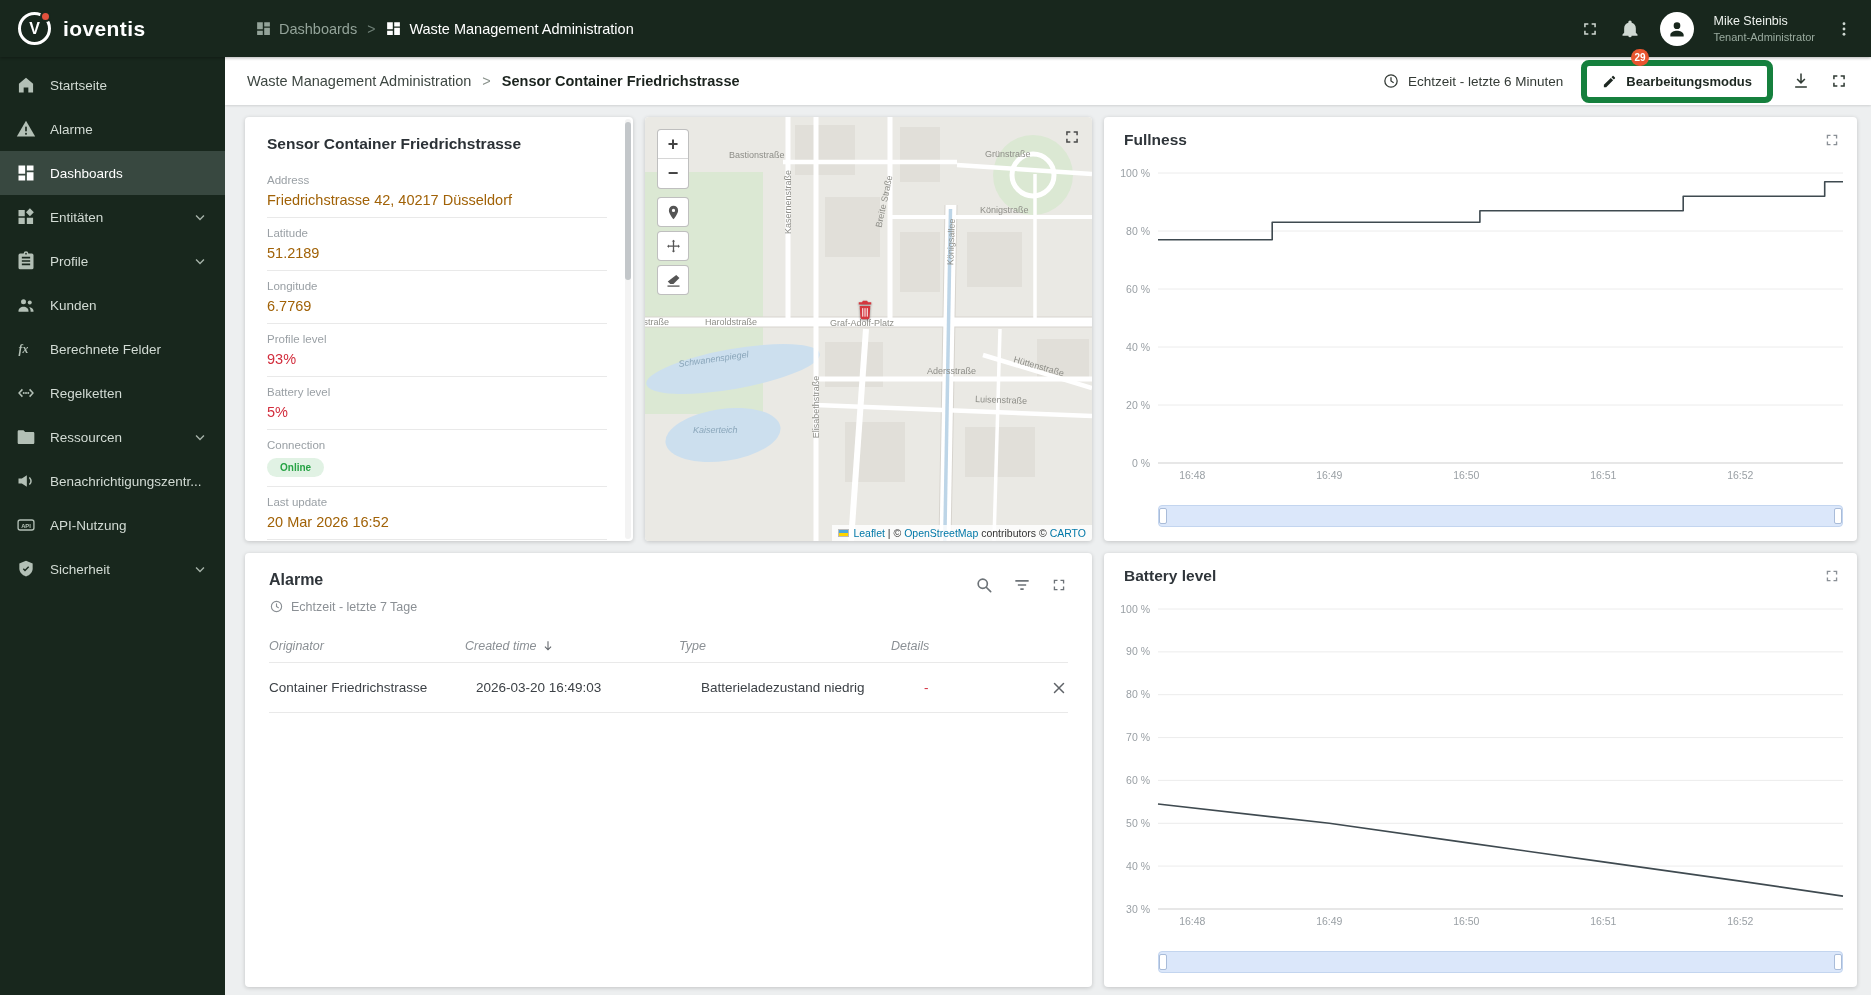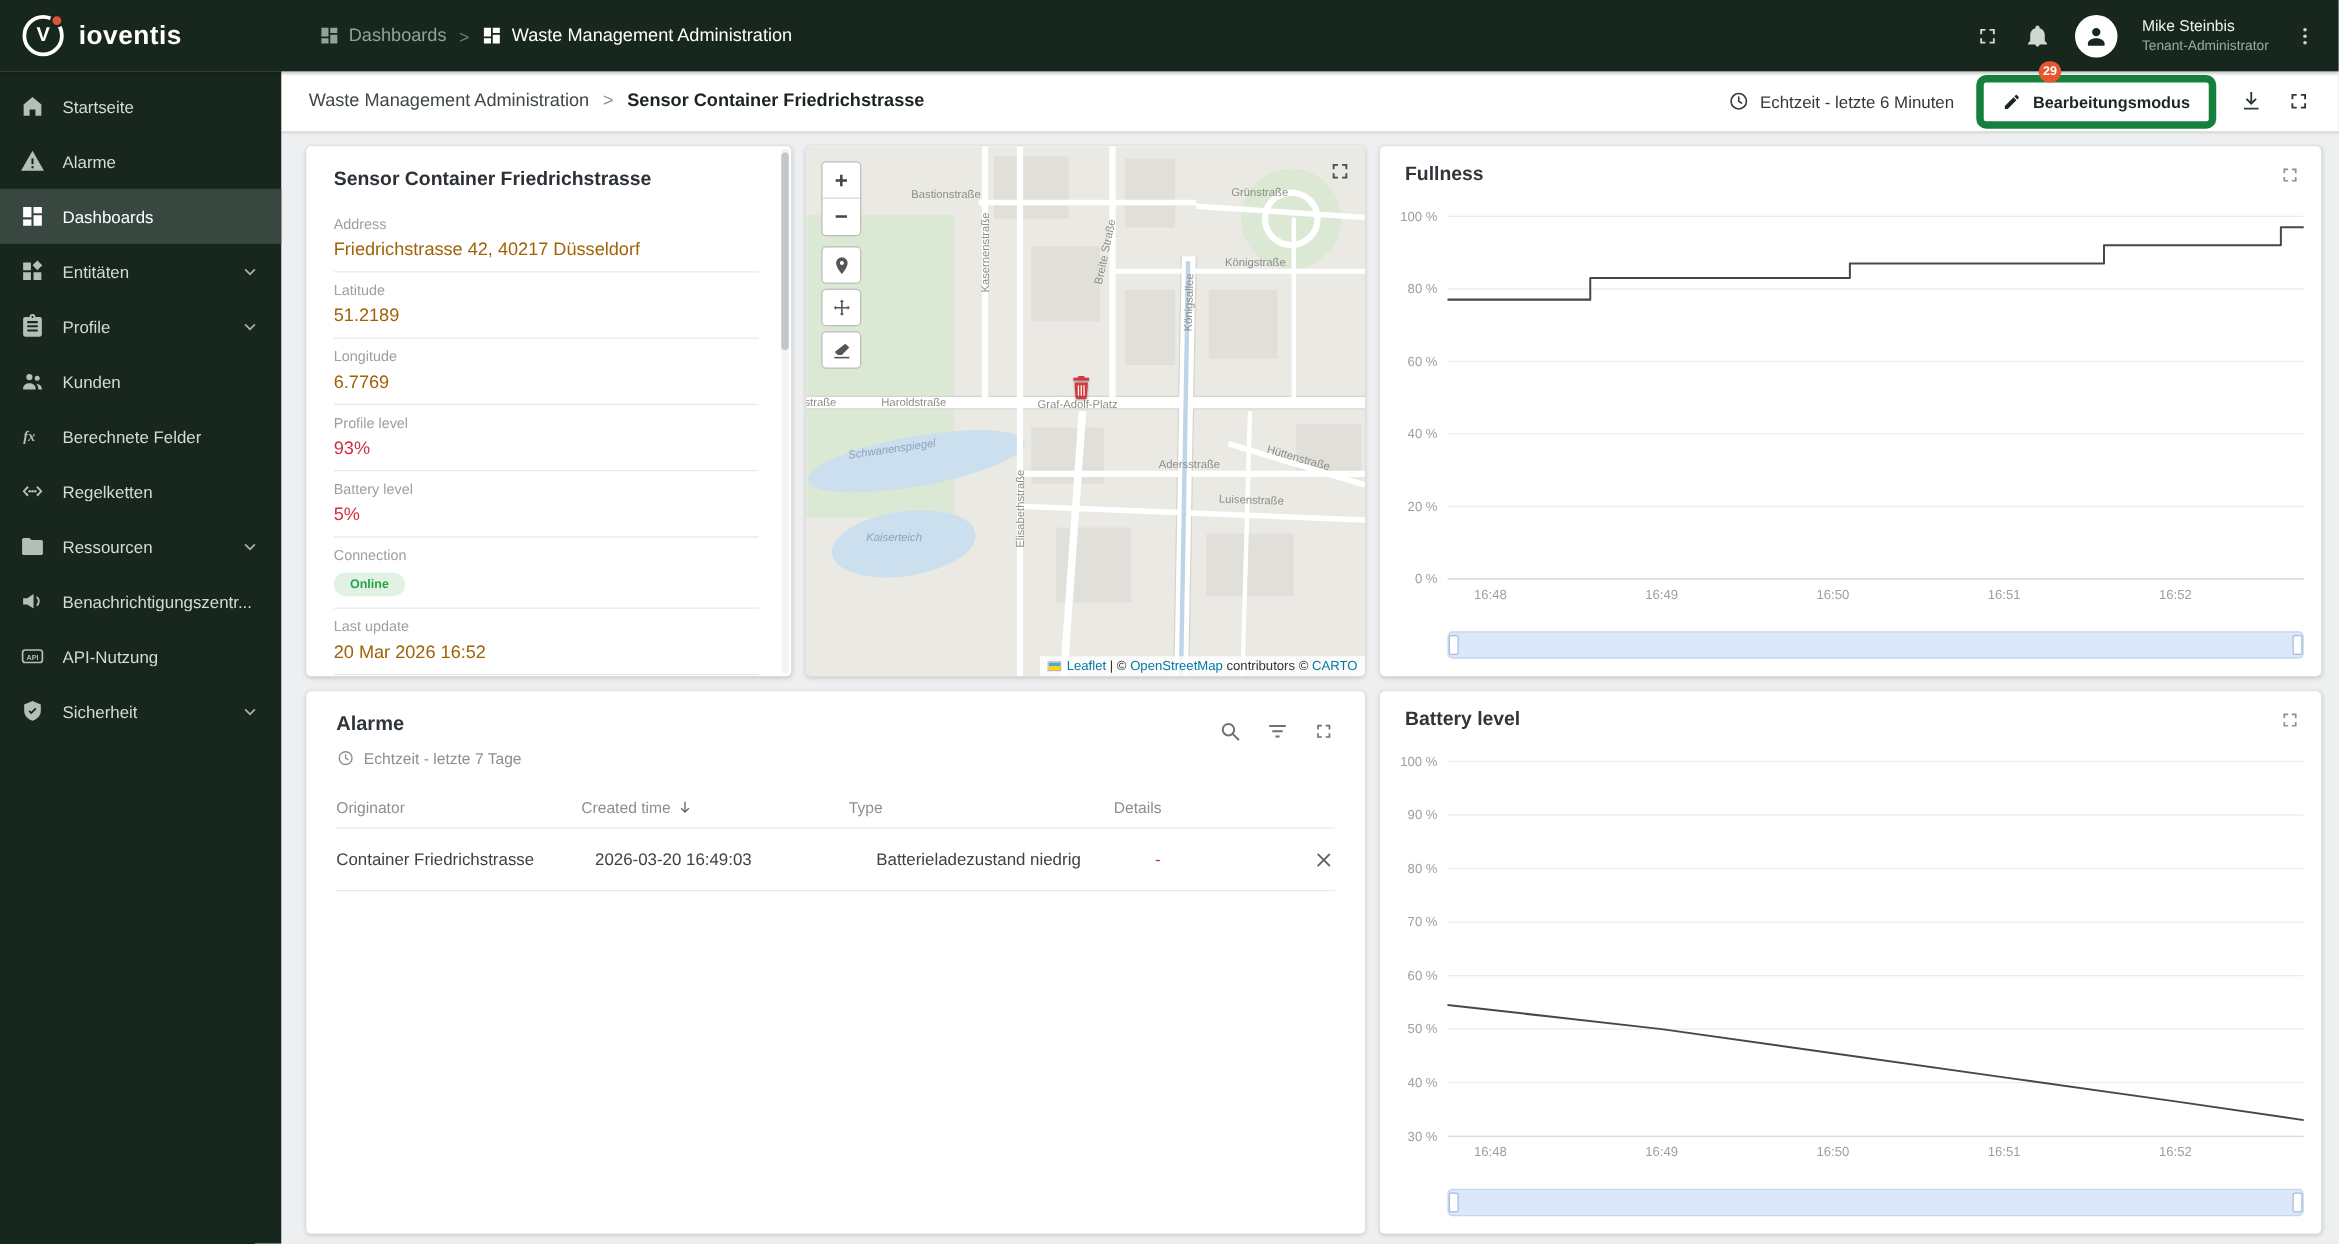--- a/index.html
+++ b/index.html
@@ -113,21 +113,21 @@
 
   
   .alarms-inner { padding:18px 24px 0; }
   .alarms-head { display:flex; align-items:flex-start; justify-content:space-between; }
   .alarms-head h3 { font-size:16px; font-weight:600; color:#2f353a; }
   .alarms-tw { margin-top:10px; display:flex; align-items:center; gap:7px; color:#8b9095; font-size:12.5px; cursor:pointer; }
   .alarms-actions { display:flex; align-items:center; gap:18px; color:#6d7378; padding-top:4px; }
   .alarms-actions span { display:flex; cursor:pointer; }
   .tbl-header, .tbl-row { display:grid; grid-template-columns:196px 214px 212px 1fr 36px; align-items:center; }
   .tbl-header { margin-top:16px; padding:9px 0; border-bottom:1px solid #e9e9e9; color:#8b9095; font-size:12.5px; }
-  .th { display:flex; align-items:center; gap:4px; cursor:pointer; }
+  .th { display:flex; align-items:center; gap:4px; cursor:pointer;font-style:italic; }
   .th svg { color:#5f6368; }
   .tbl-row { height:50px; border-bottom:1px solid #e9e9e9; font-size:13.5px; color:#3c4146;gap:11px; }
   .td.danger { color:#d22d3d; }
   .row-clear { color:#5f6368; display:flex; justify-content:flex-end; cursor:pointer; }
 </style>
 </head>
 <body>
 
 <header class="topbar">
   <div class="brand">

